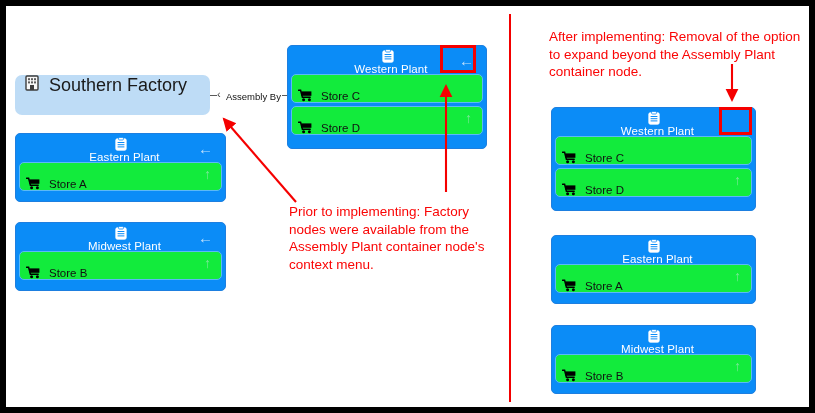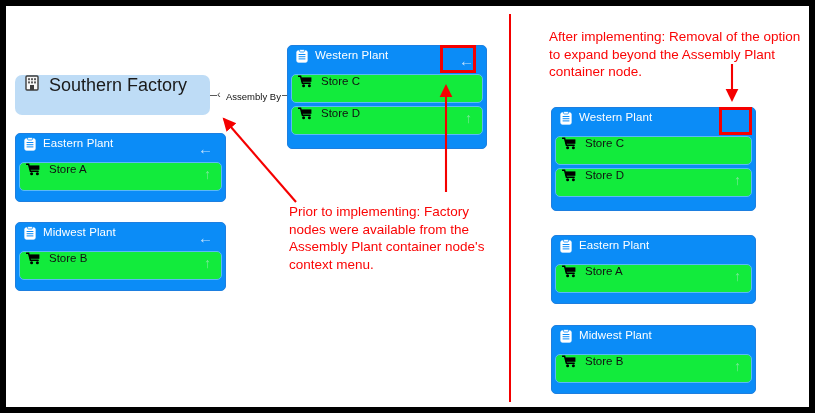--- a/index.html
+++ b/index.html
@@ -29,43 +29,44 @@
     position: absolute;
     background: #0b8cf7;
     border: 1.5px solid #1d7fe0;
     border-radius: 5px;
     padding: 3px;
   }
   .plant-header {
     position: relative;
     height: 22px;
     display: flex;
-    align-items: flex-start;
+    align-items: center;
     padding: 0 4px 0 5px;
     color: #ffffff;
     font-size: 11.5px;
     letter-spacing: 0.1px;
+    flex-direction: column;
   }
   .plant-header .lbl { margin-left: 7px; white-space: nowrap; }
   .collapse-arrow {
     position: absolute;
     right: 9px; top: 50%;
     transform: translateY(-50%);
     color: #bfe0fb;
     font-size: 15px;
     line-height: 1;
   }
   .store-node {
     position: relative;
     height: 29px;
     background: #12eb3c;
     border: 1.5px solid #5bb9f7;
     border-radius: 5px;
     display: flex;
-    align-items: flex-start;
+    align-items: flex-end;
     padding: 0 6px;
     margin-top: 3px;
     color: #111111;
     font-size: 11.5px;
   }
   .store-node .lbl { margin-left: 8px; white-space: nowrap; }
   .store-up {
     position: absolute;
     right: 10px; top: 4px;
     color: #7ee79a;

